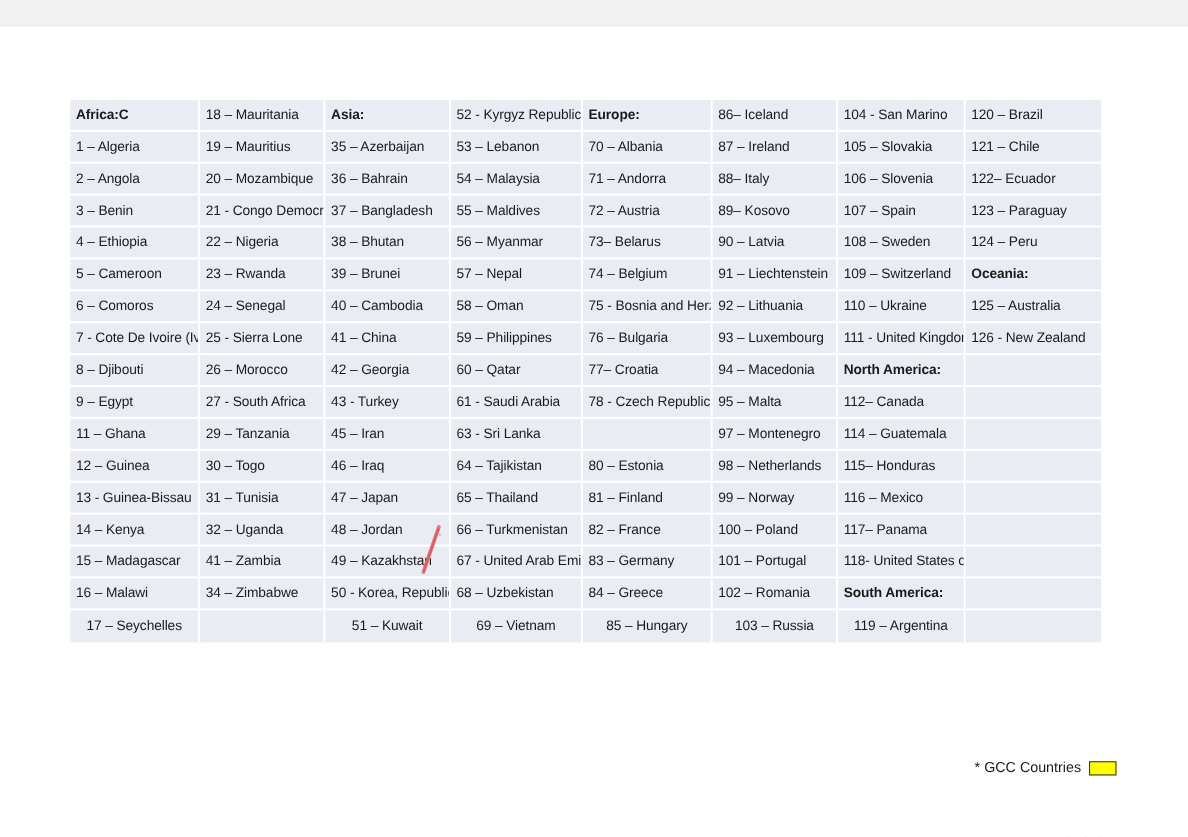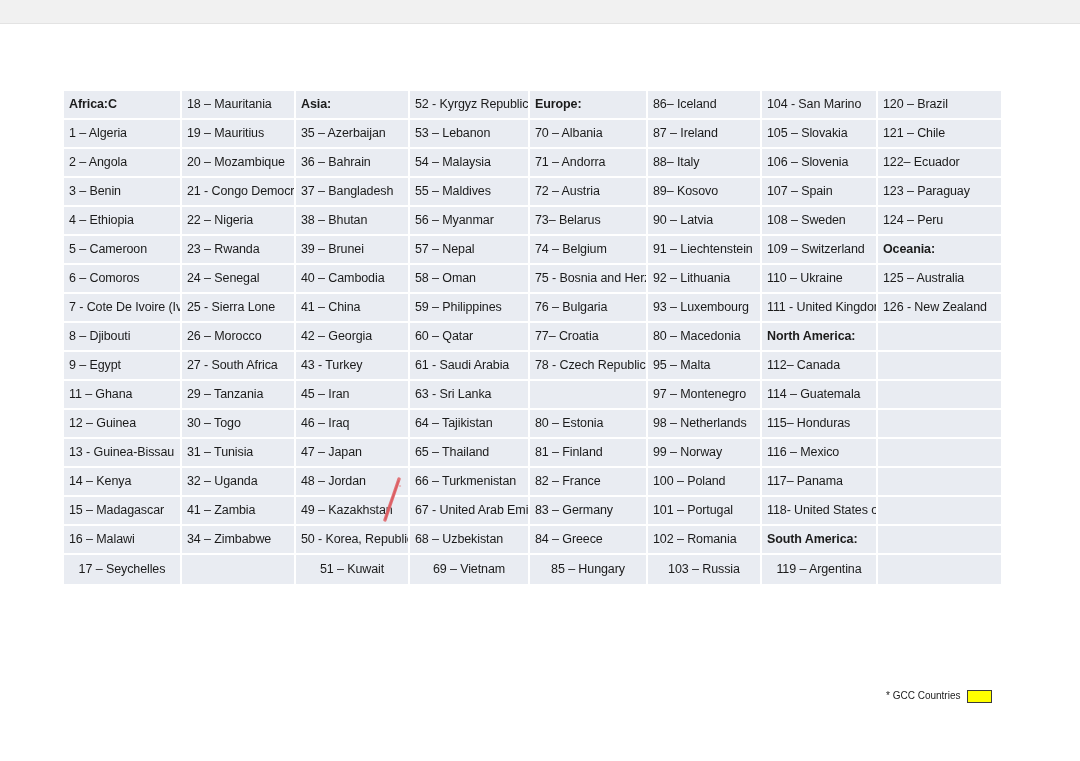--- a/index.html
+++ b/index.html
@@ -62,22 +62,22 @@
   td.hdr{font-weight:bold;}
   td.hl{background:#ffff00;margin-left:27px;}
   td.sm{font-size:8.6px;letter-spacing:-0.15px;}
   td.sm2{font-size:7.6px;letter-spacing:-0.2px;}
   td.big{font-size:15px;}
   td.empty{}
 
   #legend{
     position:absolute;
     left:886px; top:666px;
-    display:flex;align-items:flex-start;gap:7px;
-    font-size:10px;color:#1b1b1b;
+    display:flex;align-items:flex-end;gap:7px;
+    font-size:13px;color:#1b1b1b;
   }
   #legend .swatch{
     width:23px;height:11px;background:#ffff00;
     border:1.5px solid #3a3a3a;display:inline-block;
   }
   #penmark{
     position:absolute;
     left:381px; top:452px;
     width:22px;height:48px;
     pointer-events:none;
@@ -189,21 +189,21 @@
             <td>93 – Luxembourg</td>
             <td class="sm">111 - United Kingdom</td>
             <td>126 - New Zealand</td>
           </tr>
           <tr>
             <td>8 – Djibouti</td>
             <td>26 – Morocco</td>
             <td>42 – Georgia</td>
             <td class="hl big">60 – Qatar</td>
             <td>77– Croatia</td>
-            <td>80  – Macedonia</td>
+            <td>94  – Macedonia</td>
             <td class="hdr">North America:</td>
             <td class="empty"></td>
           </tr>
           <tr>
             <td>9 – Egypt</td>
             <td>27 - South Africa</td>
             <td>43 - Turkey</td>
             <td class="hl big">61 - Saudi Arabia</td>
             <td>78 - Czech Republic</td>
             <td>95  – Malta</td>

